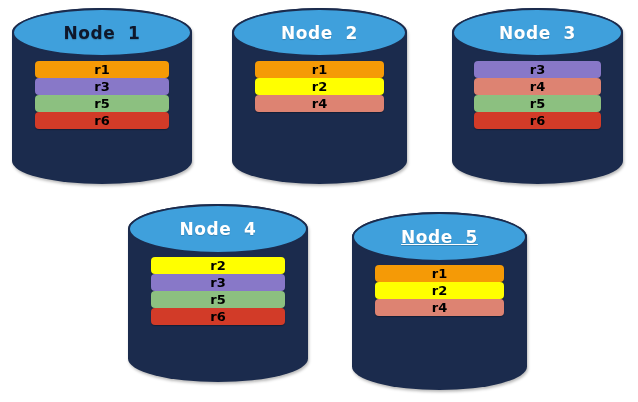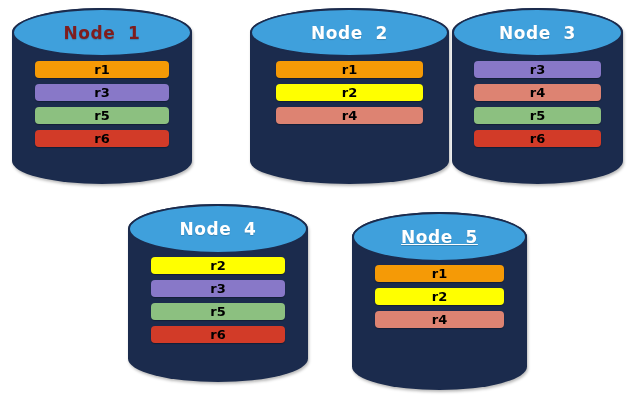--- a/index.html
+++ b/index.html
@@ -60,21 +60,21 @@
   }
 
   
   .records {
     position: absolute;
     left: 13%;
     right: 13%;
     top: 30%;
     display: flex;
     flex-direction: column;
-    gap: 6px;
+    gap: 0;
   }
   .rec {
     height: 17px;
     border-radius: 4px;
     display: flex;
     align-items: center;
     justify-content: center;
     color: #000000;
     font-weight: bold;
     font-size: 13px;
@@ -82,29 +82,29 @@
     box-shadow: 0 1px 1px rgba(0,0,0,0.30);
   }
 </style>
 </head>
 <body>
 
 <div id="canvas">
     <div class="node" style="left: 12px; top: 8px; width: 180px; height: 176px;">
       <div class="cyl-body" style="background: rgb(27, 43, 77);"></div>
       <div class="cyl-top" style="background: rgb(63, 160, 220); border-color: rgb(27, 43, 77);"></div>
-      <div class="cyl-title" style="color: #7f1d1d;">Node  1</div>
+      <div class="cyl-title" style="color: #0f172a;">Node  1</div>
       <div class="records">
         <div class="rec" style="background: rgb(245, 154, 6); color: rgb(0, 0, 0);">r1</div>
         <div class="rec" style="background: rgb(136, 120, 200); color: rgb(0, 0, 0);">r3</div>
         <div class="rec" style="background: rgb(140, 192, 128); color: rgb(0, 0, 0);">r5</div>
         <div class="rec" style="background: rgb(210, 59, 40); color: rgb(0, 0, 0);">r6</div>
       </div>
     </div>
-    <div class="node" style="left: 250px; top: 8px; width: 175px; height: 176px; padding-left: 24px;">
+    <div class="node" style="left: 232px; top: 8px; width: 175px; height: 176px;">
       <div class="cyl-body" style="background: rgb(27, 43, 77);"></div>
       <div class="cyl-top" style="background: rgb(63, 160, 220); border-color: rgb(27, 43, 77);"></div>
       <div class="cyl-title" style="color: rgb(255, 255, 255);">Node  2</div>
       <div class="records">
         <div class="rec" style="background: rgb(245, 154, 6); color: rgb(0, 0, 0);">r1</div>
         <div class="rec" style="background: rgb(255, 255, 0); color: rgb(0, 0, 0);">r2</div>
         <div class="rec" style="background: rgb(221, 131, 114); color: rgb(0, 0, 0);">r4</div>
       </div>
     </div>
     <div class="node" style="left: 452px; top: 8px; width: 171px; height: 176px;">

